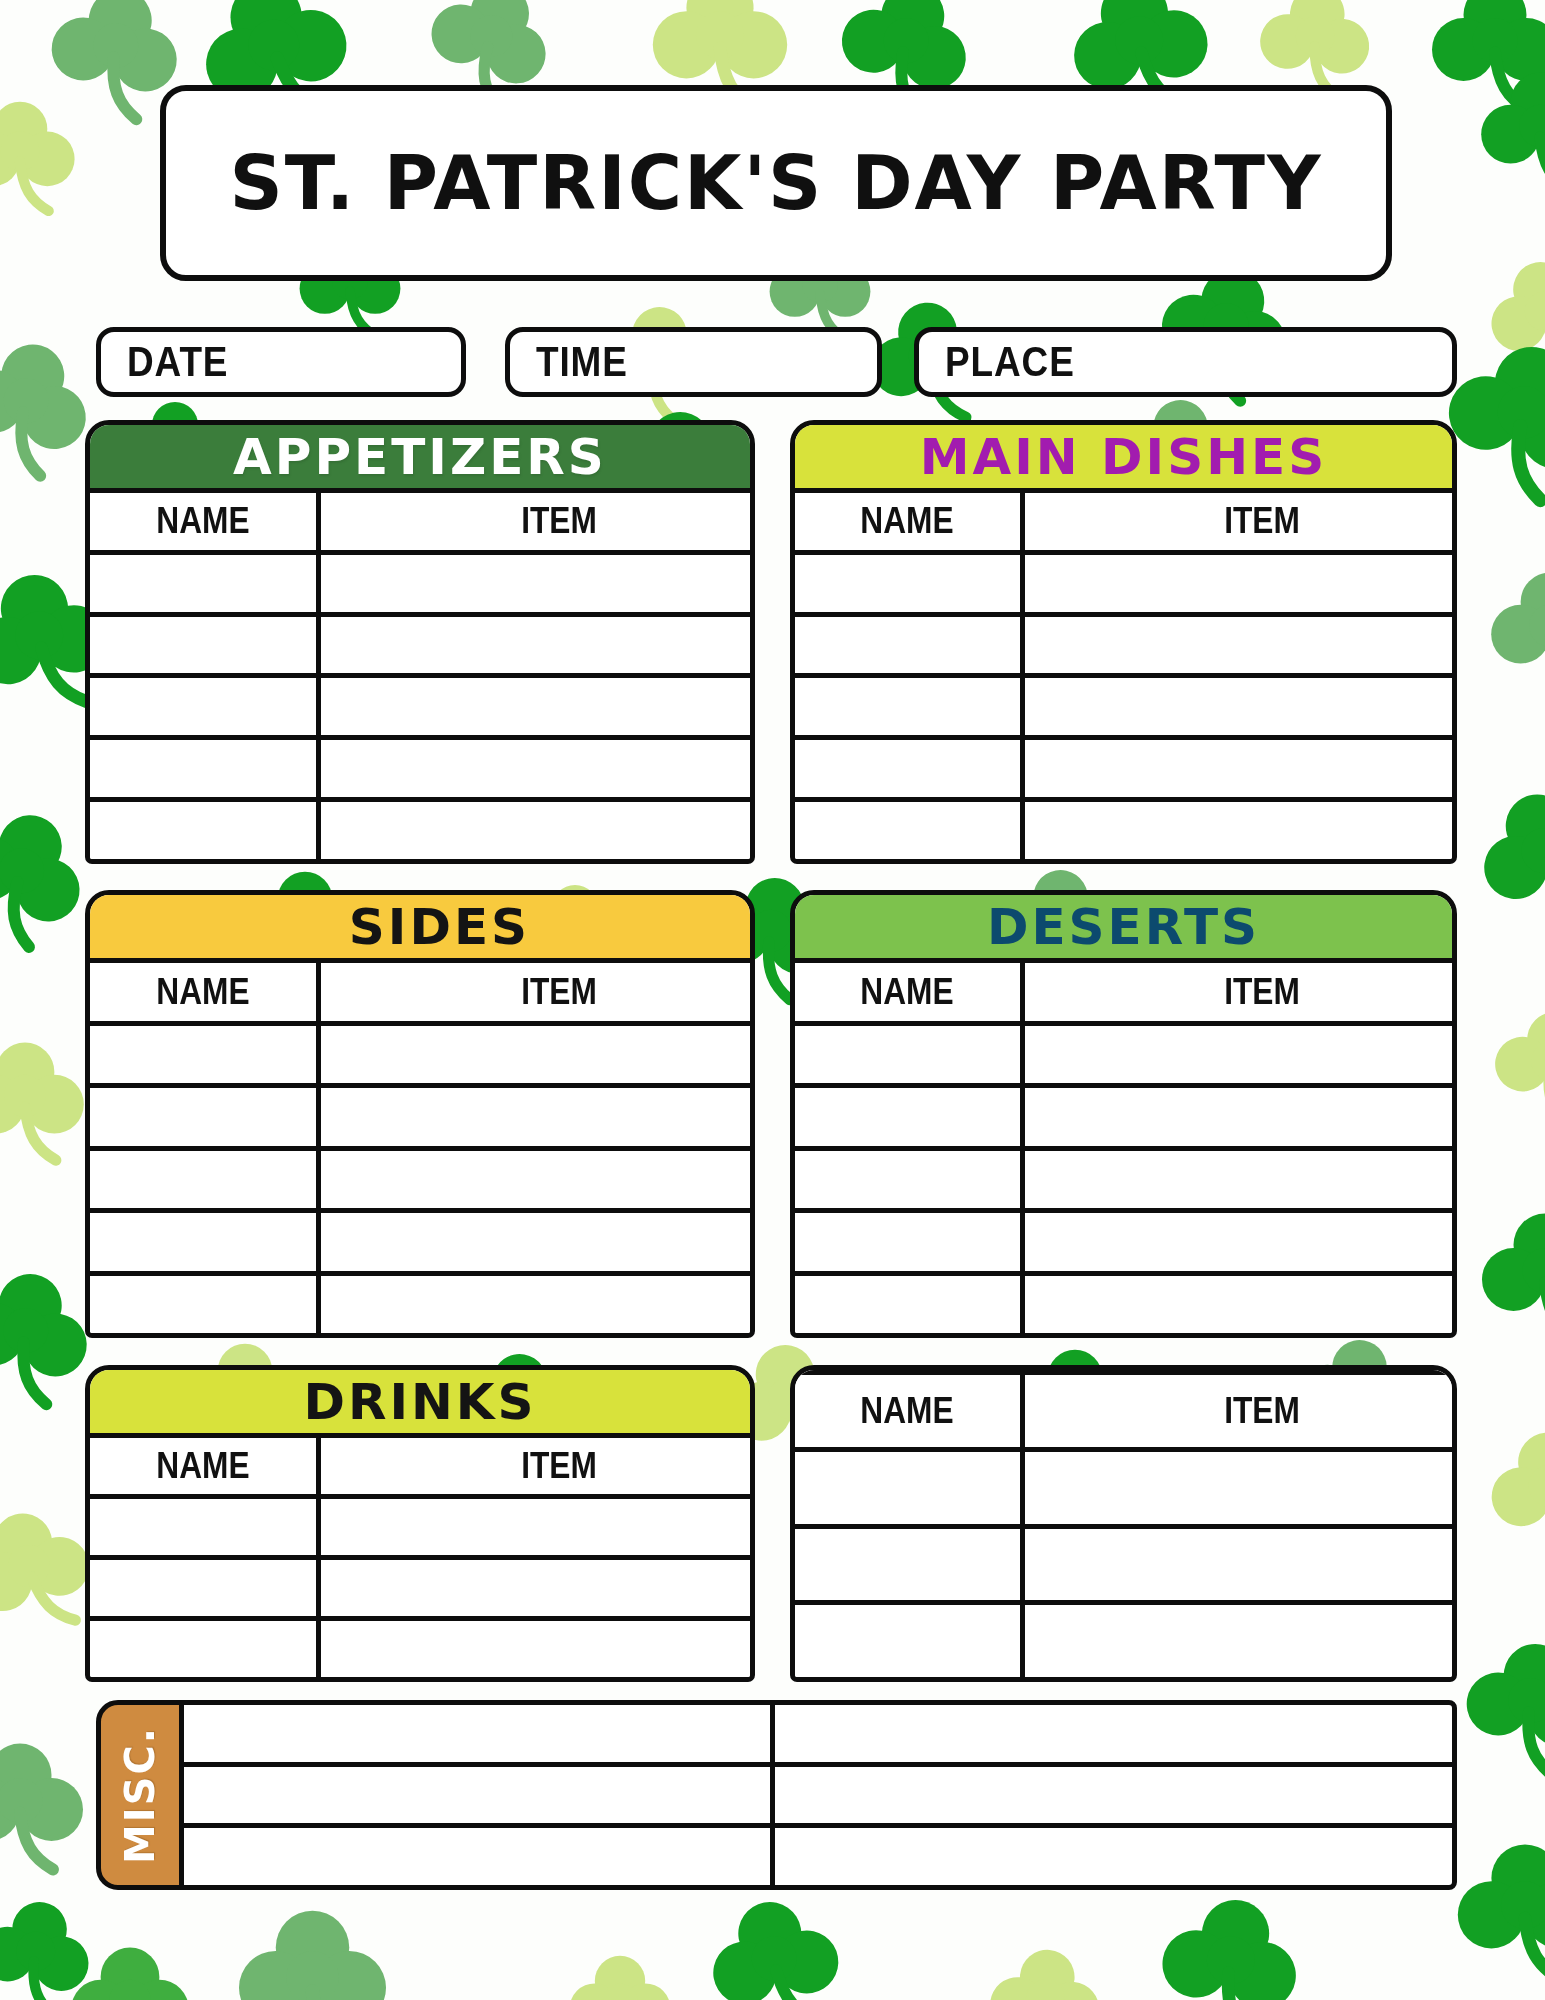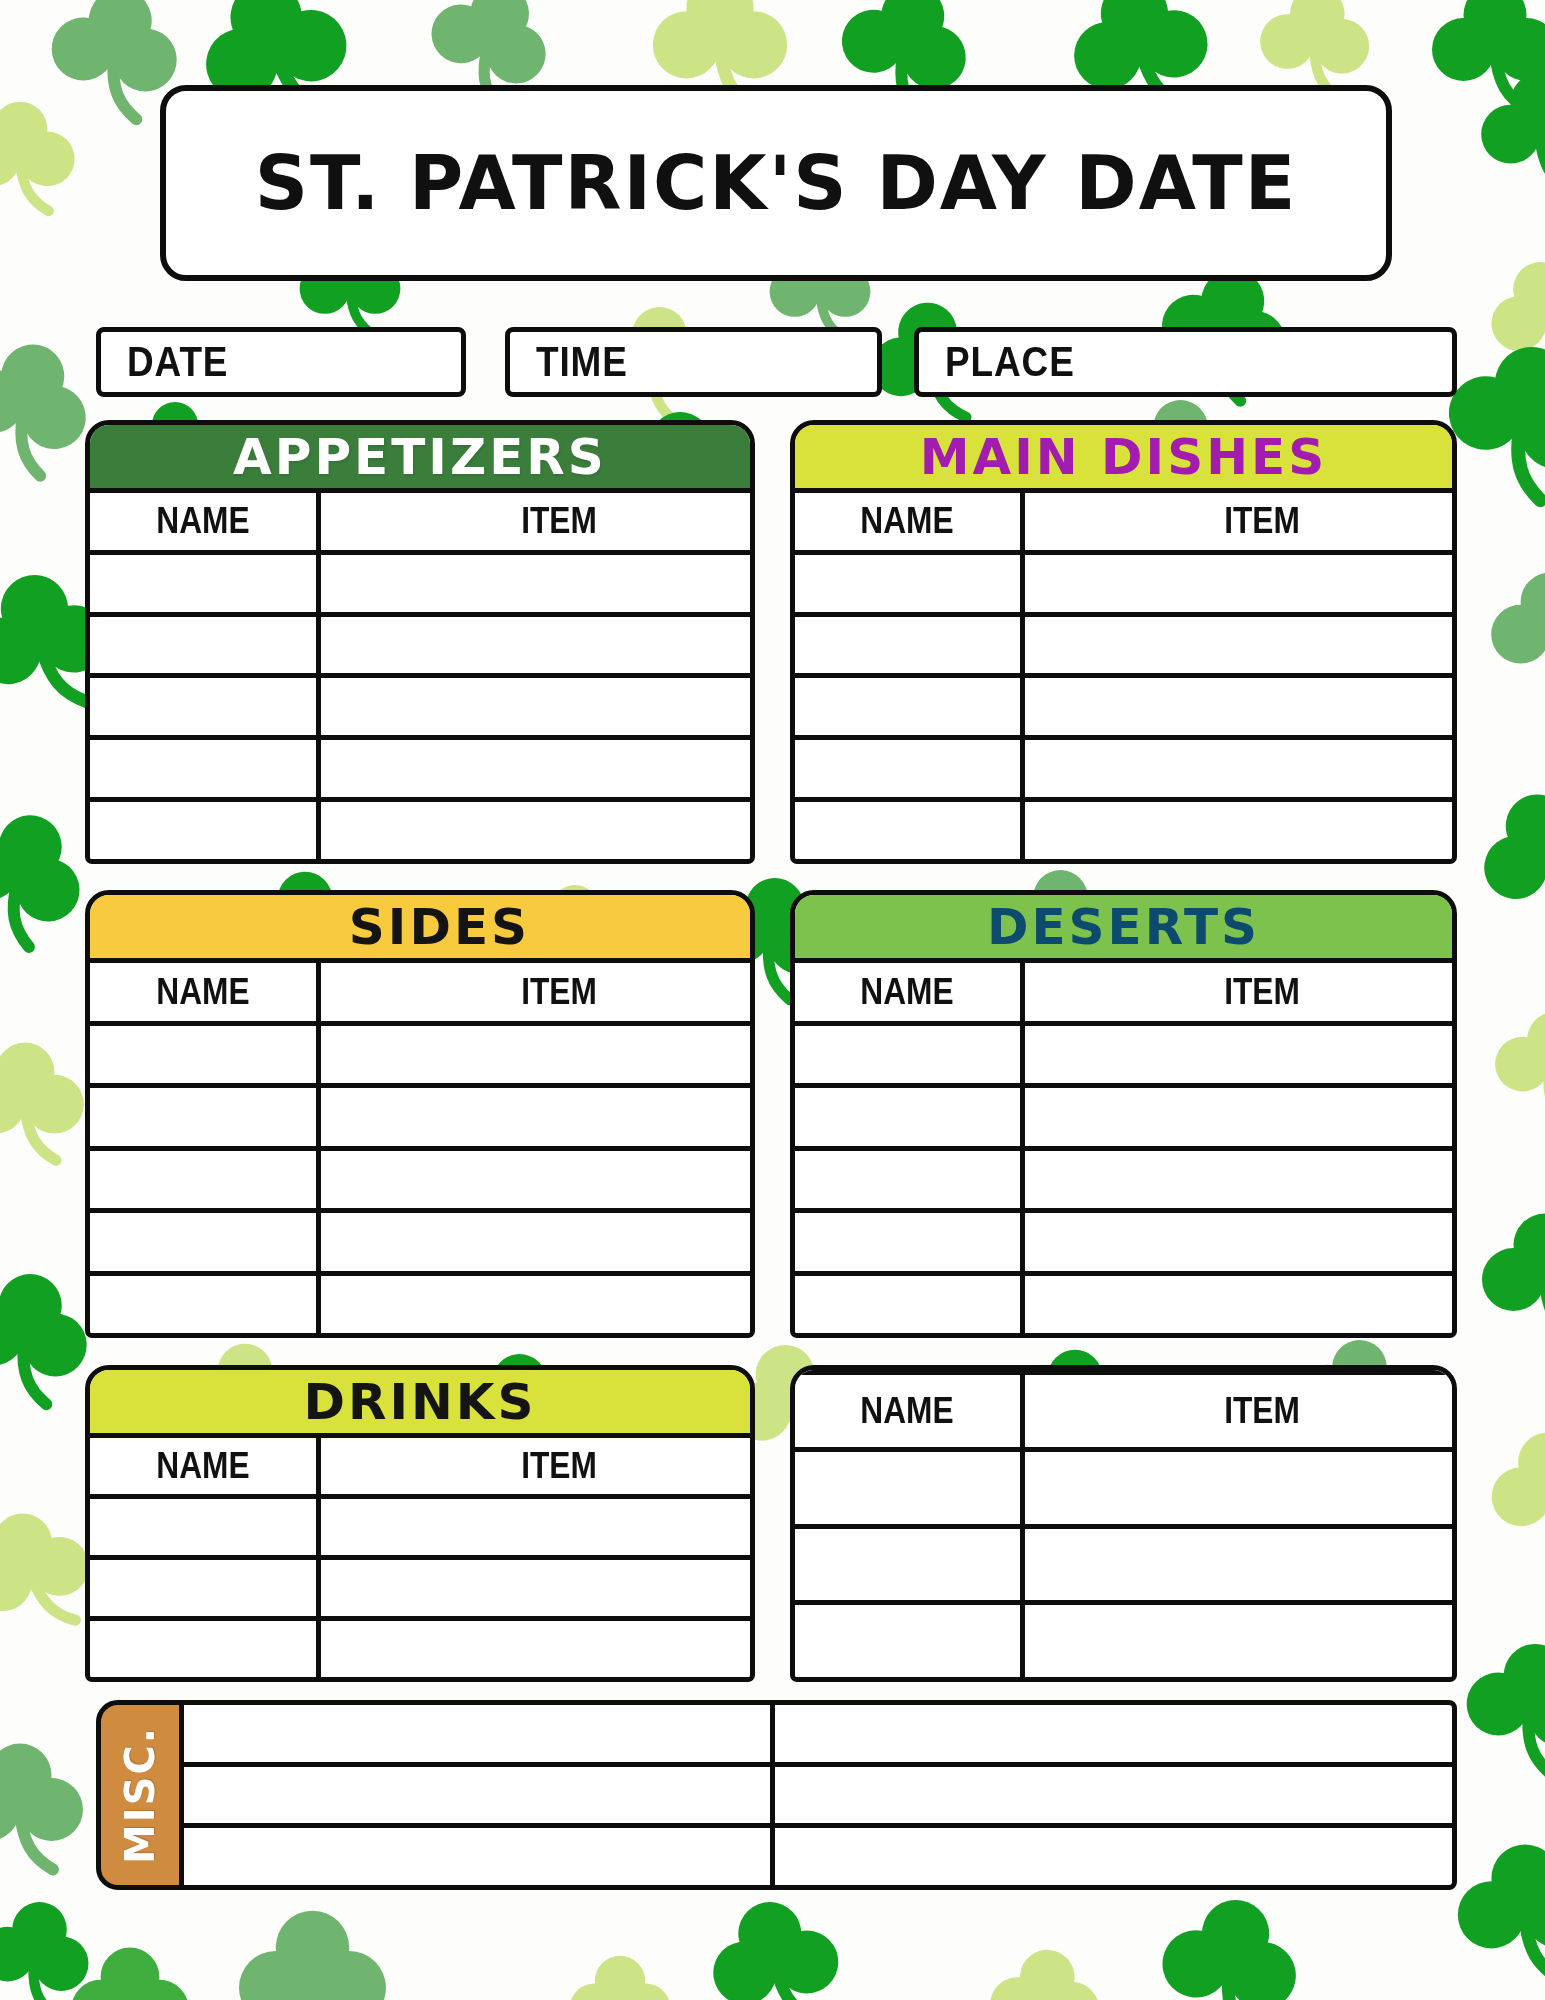--- a/index.html
+++ b/index.html
@@ -14,21 +14,21 @@
   }
   
   .title-box{
     left:160px;top:85px;width:1232px;height:196px;border-radius:26px;
     display:flex;align-items:center;justify-content:center;
   }
   .bubble{font-family:"DejaVu Sans",sans-serif;font-weight:800;}
   .title-text{font-size:74px;letter-spacing:2px;color:#101010;white-space:nowrap;}
   
   .field{
-    height:70px;border-radius:8px;border-width:5px;
+    height:70px;border-radius:18px;border-width:5px;
     display:flex;align-items:center;padding-left:26px;
   }
   .field-date{left:96px;top:327px;width:370px;}
   .field-time{left:505px;top:327px;width:377px;}
   .field-place{left:914px;top:327px;width:543px;}
   .cond{
     font-family:"Liberation Sans",sans-serif;font-weight:700;color:#111;
     display:inline-block;transform:scaleX(0.88);transform-origin:left center;
   }
   .field .cond{font-size:42px;letter-spacing:1px;}
@@ -238,21 +238,21 @@
       </svg>
       <svg viewBox="0 0 100 100" class="shamrock" style="left: 980px; top: 1938px; width: 130px; height: 130px; color: rgb(204, 228, 133); transform: rotate(5deg);">
         <use href="#clover" fill="currentColor"></use>
       </svg>
       <svg viewBox="0 0 100 100" class="shamrock" style="left: 60px; top: 1935px; width: 140px; height: 140px; color: rgb(63, 174, 63); transform: rotate(0deg);">
         <use href="#clover" fill="currentColor"></use>
       </svg>
     </div>
 
   <div class="panel title-box">
-    <span class="bubble title-text">ST. PATRICK'S DAY DATE</span>
+    <span class="bubble title-text">ST. PATRICK'S DAY PARTY</span>
   </div>
 
   <div class="panel field field-date">
     <span class="cond">DATE</span>
     <span></span>
   </div>
   <div class="panel field field-time">
     <span class="cond">TIME</span>
     <span></span>
   </div>

